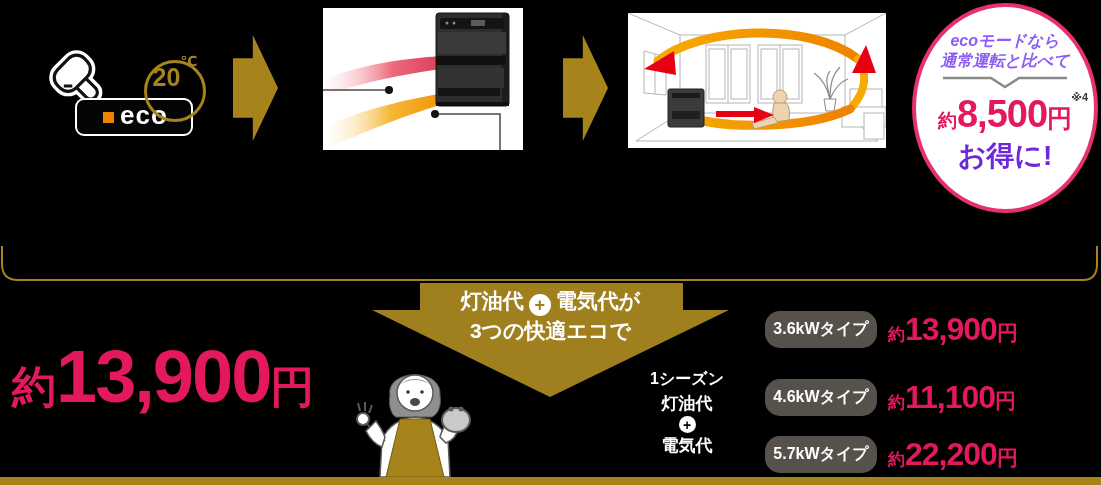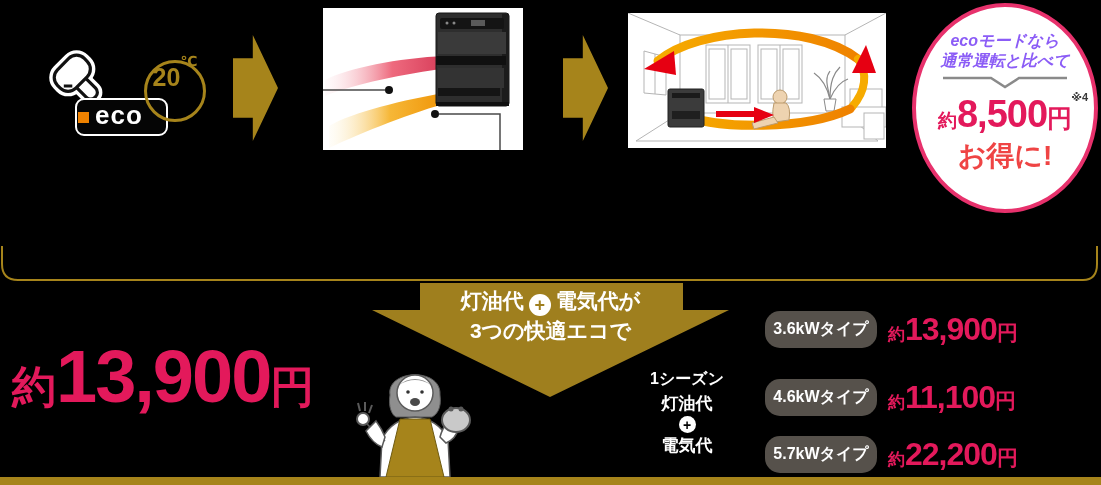--- a/index.html
+++ b/index.html
@@ -2,40 +2,40 @@
 <html><head>
 <meta charset="utf-8">
 <style>
   html,body{margin:0;padding:0;background:#000;}
   #stage{position:relative;width:1101px;height:485px;background:#000;overflow:hidden;
          font-family:"Liberation Sans","DejaVu Sans",sans-serif;}
   .abs{position:absolute;}
 
   
   .eco-btn{left:75px;top:98px;width:88px;height:34px;background:#050505;border:2.5px solid #fff;
-           border-radius:9px;display:flex;align-items:center;padding-left:1px;gap:6px;}
+           border-radius:9px;display:flex;align-items:center;padding-left:26px;gap:6px;}
   .eco-sq{width:11px;height:11px;background:#ef8200;}
   .eco-txt{color:#fff;font-size:26px;font-weight:bold;line-height:1;margin-top:-5px;letter-spacing:1px;}
   .temp{left:144px;top:60px;width:56px;height:56px;border:3px solid #a6841b;border-radius:50%;
         display:flex;align-items:flex-start;justify-content:center;color:#a6841b;font-weight:bold;}
   .temp .v{font-size:25px;} .temp .u{font-size:14px;margin-top:-10px;}
   .garrow{width:45px;height:106px;background:#a6841b;
           clip-path:polygon(0 22%,44% 22%,44% 0,100% 50%,44% 100%,44% 78%,0 78%);}
   .panel{background:#fff;}
   #panel-heater{left:323px;top:8px;width:200px;height:142px;}
   #panel-room{left:628px;top:13px;width:258px;height:135px;}
 
   
   .badge{left:912px;top:3px;width:178px;height:178px;border:4px solid #e7316c;border-radius:50%;
          background:#fff;display:flex;flex-direction:column;align-items:center;padding-top:24px;box-sizing:content-box;}
   .badge .l1,.badge .l2{font-size:16px;font-weight:bold;color:#8b5cf6;line-height:20px;font-style:italic;}
   .badge .price{display:flex;align-items:baseline;color:#e3195b;font-weight:bold;margin-top:3px;position:relative;}
   .badge .price .a{font-size:19px;} .badge .price .m{font-size:38px;letter-spacing:-1px;} .badge .price .y{font-size:25px;}
   .badge .fn{position:absolute;right:-16px;top:-2px;font-size:11px;color:#3a3a3a;font-weight:bold;}
-  .badge .l3{font-size:28px;font-weight:bold;color:#ef4444;margin-top:1px;}
+  .badge .l3{font-size:28px;font-weight:bold;color:#6d28d9;margin-top:1px;}
 
   
   #frame-svg{left:0;top:0;pointer-events:none;}
   .bottom-bar{left:0;top:477px;width:1101px;height:8px;background:#a6841b;}
 
   
   .banner{left:372px;top:283px;width:357px;height:114px;background:#9f7f1e;
           clip-path:polygon(13.45% 0,87.11% 0,87.11% 23.7%,100% 23.7%,49.86% 100%,0 23.7%,13.45% 23.7%);
           text-align:center;color:#fff;font-weight:bold;font-size:21px;padding-top:3px;box-sizing:border-box;line-height:29px;}
   .plus-circle{display:inline-flex;align-items:center;justify-content:center;width:22px;height:22px;

